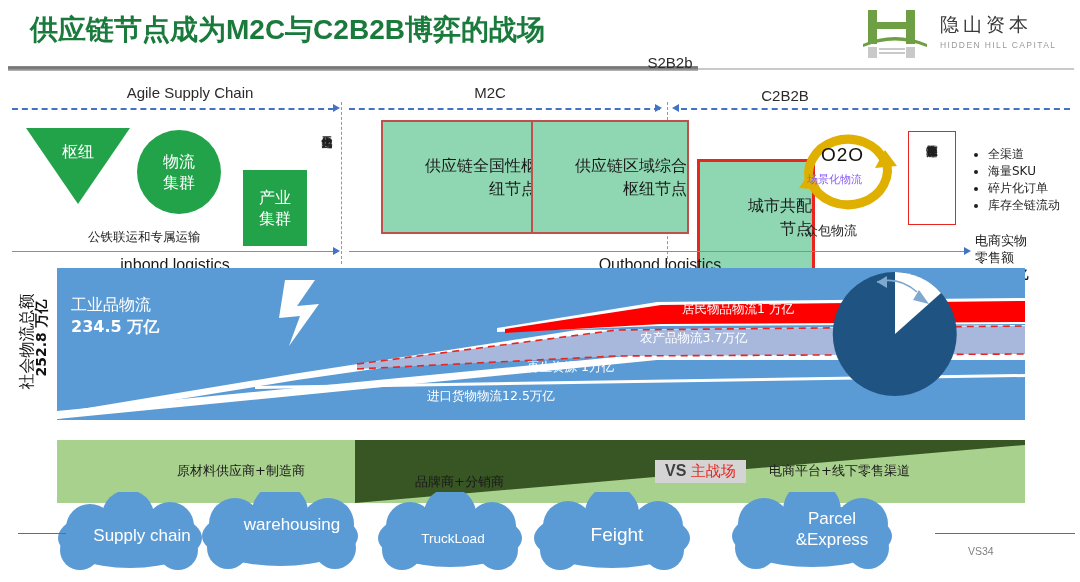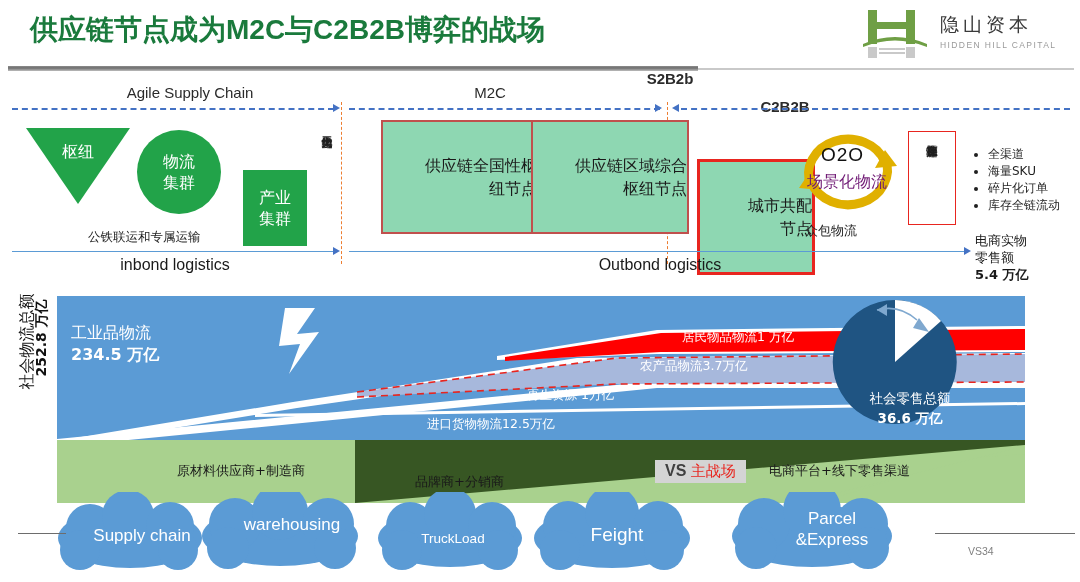--- a/index.html
+++ b/index.html
@@ -55,21 +55,21 @@
   .flowline{height:1px;background:#5b9bd5;}
   .flowlabel{font-size:16px;color:#1a1a1a;text-align:center;}
 
   
   .cap{font-size:12.5px;color:#1f1f1f;font-family:"DejaVu Sans",sans-serif;}
   .bullets{font-size:12px;line-height:17px;color:#1f1f1f;font-family:"DejaVu Sans",sans-serif;}
   .bullets li{margin:0;padding:0;}
   .bullets ul{margin:0;padding-left:14px;}
 
   
-  #chartband{left:57px;top:296px;width:968px;height:152px;}
+  #chartband{left:57px;top:268px;width:968px;height:152px;}
   .barlab{position:absolute;font-family:"DejaVu Sans",sans-serif;color:#ffffff;}
 
   
   #greenband{left:57px;top:440px;width:968px;height:63px;}
   .greenlab{position:absolute;font-size:13px;color:#1a1a1a;font-family:"DejaVu Sans",sans-serif;}
   #vs-chip{position:absolute;background:#d4d4d4;padding:2px 10px;}
   #vs-chip .vs{color:#404040;font-size:16px;font-weight:bold;}
   #vs-chip .zh{color:#e8251f;font-size:15px;font-family:"DejaVu Sans",sans-serif;}
 
   
@@ -97,22 +97,22 @@
     </g>
   </svg>
   <div id="logo-cn">隐山资本</div>
   <div id="logo-en">HIDDEN HILL CAPITAL</div>
 </div>
 <div class="abs" id="header-rule"></div>
 <div class="abs" id="header-rule2"></div>
 
 <div class="abs phase-label" style="left:40px;top:84px;width:300px;">Agile Supply Chain</div>
 <div class="abs phase-label" style="left:390px;top:84px;width:200px;">M2C</div>
-<div class="abs phase-label" style="left:625px;top:70px;width:90px;font-weight:bold;">S2B2b</div>
-<div class="abs phase-label" style="left:720px;top:98px;width:130px;font-weight:bold;">C2B2B</div>
+<div class="abs phase-label" style="left:625px;top:54px;width:90px;font-weight:normal;">S2B2b</div>
+<div class="abs phase-label" style="left:720px;top:87px;width:130px;font-weight:normal;">C2B2B</div>
 
 <div class="abs seg-dash" style="left:12px;top:108px;width:322px;"></div>
 <div class="abs arrow-r" style="left:333px;top:104px;"></div>
 <div class="abs seg-dash" style="left:349px;top:108px;width:311px;"></div>
 <div class="abs arrow-r" style="left:655px;top:104px;"></div>
 <div class="abs arrow-l" style="left:672px;top:104px;"></div>
 <div class="abs seg-dash" style="left:681px;top:108px;width:389px;"></div>
 
 <div class="abs vdiv" style="left:341px;top:102px;height:162px;"></div>
 <div class="abs vdiv" style="left:667px;top:102px;height:162px;"></div>
@@ -150,21 +150,21 @@
 </div>
 
 <div class="abs" style="left:793px;top:128px;width:110px;height:86px;">
   <svg width="110" height="86" viewBox="0 0 110 86">
     <path d="M18 58 A34 30 0 0 1 92 34" fill="none" stroke="#e0b000" stroke-width="9"></path>
     <polygon points="92,22 104,38 82,40" fill="#e0b000"></polygon>
     <path d="M92 30 A34 30 0 0 1 18 54" fill="none" stroke="#e0b000" stroke-width="9"></path>
     <polygon points="18,42 28,62 6,60" fill="#e0b000"></polygon>
   </svg>
   <div class="abs" style="left:28px;top:16px;font-size:19px;color:#111;letter-spacing:1px;">O2O</div>
-  <div class="abs" style="left:14px;top:44px;font-size:16px;color:#701a75;font-family:'DejaVu Sans',sans-serif;">场景化物流</div>
+  <div class="abs" style="left:14px;top:44px;font-size:11px;color:#8b5cf6;font-family:'DejaVu Sans',sans-serif;">场景化物流</div>
 </div>
 <div class="abs cap" style="left:805px;top:222px;font-size:13px;">众包物流</div>
 
 <div class="abs thinbox" style="left:908px;top:131px;width:46px;height:92px;">
   <span class="vtext" style="height:84px;font-size:11.5px;">库存前置仓和快递柜</span>
 </div>
 
 <div class="abs bullets" style="left:974px;top:146px;width:110px;">
   <ul style="list-style:disc;">
     <li>全渠道</li>
@@ -226,24 +226,20 @@
 
   <div class="barlab" style="left:14px;top:26px;font-size:16px;line-height:22px;">
     <div>工业品物流</div>
     <div style="font-weight:bold;">234.5 万亿</div>
   </div>
   <div class="barlab" style="left:625px;top:33px;font-size:12.5px;">居民物品物流1 万亿</div>
   <div class="barlab" style="left:583px;top:62px;font-size:12.5px;">农产品物流3.7万亿</div>
   <div class="barlab" style="left:470px;top:91px;font-size:12.5px;">再生资源 1万亿</div>
   <div class="barlab" style="left:370px;top:120px;font-size:12.5px;">进口货物物流12.5万亿</div>
 
-  <div class="barlab" style="left:783px;top:92px;width:140px;text-align:center;font-size:13.5px;line-height:20px;">
-    <div>社会零售总额</div>
-    <div style="font-weight:bold;">36.6 万亿</div>
-  </div>
 </div>
 
 <div class="abs" id="greenband">
   <svg width="968" height="63" viewBox="0 0 968 63">
     <rect x="0" y="0" width="968" height="63" fill="#a9d18e"></rect>
     <polygon points="298,0 968,0 968,14 298,63 298,0" fill="#a9d18e"></polygon>
     <polygon points="298,0 968,0 760,63 298,63" fill="#a9d18e"></polygon>
     <polygon points="298,0 968,28 968,63 298,63" fill="#a9d18e" opacity="0"></polygon>
     <polygon points="298,0 968,0 968,0 298,0" fill="#375623"></polygon>
     <polygon points="298,2 930,2 298,63" fill="#375623" opacity="0"></polygon>

